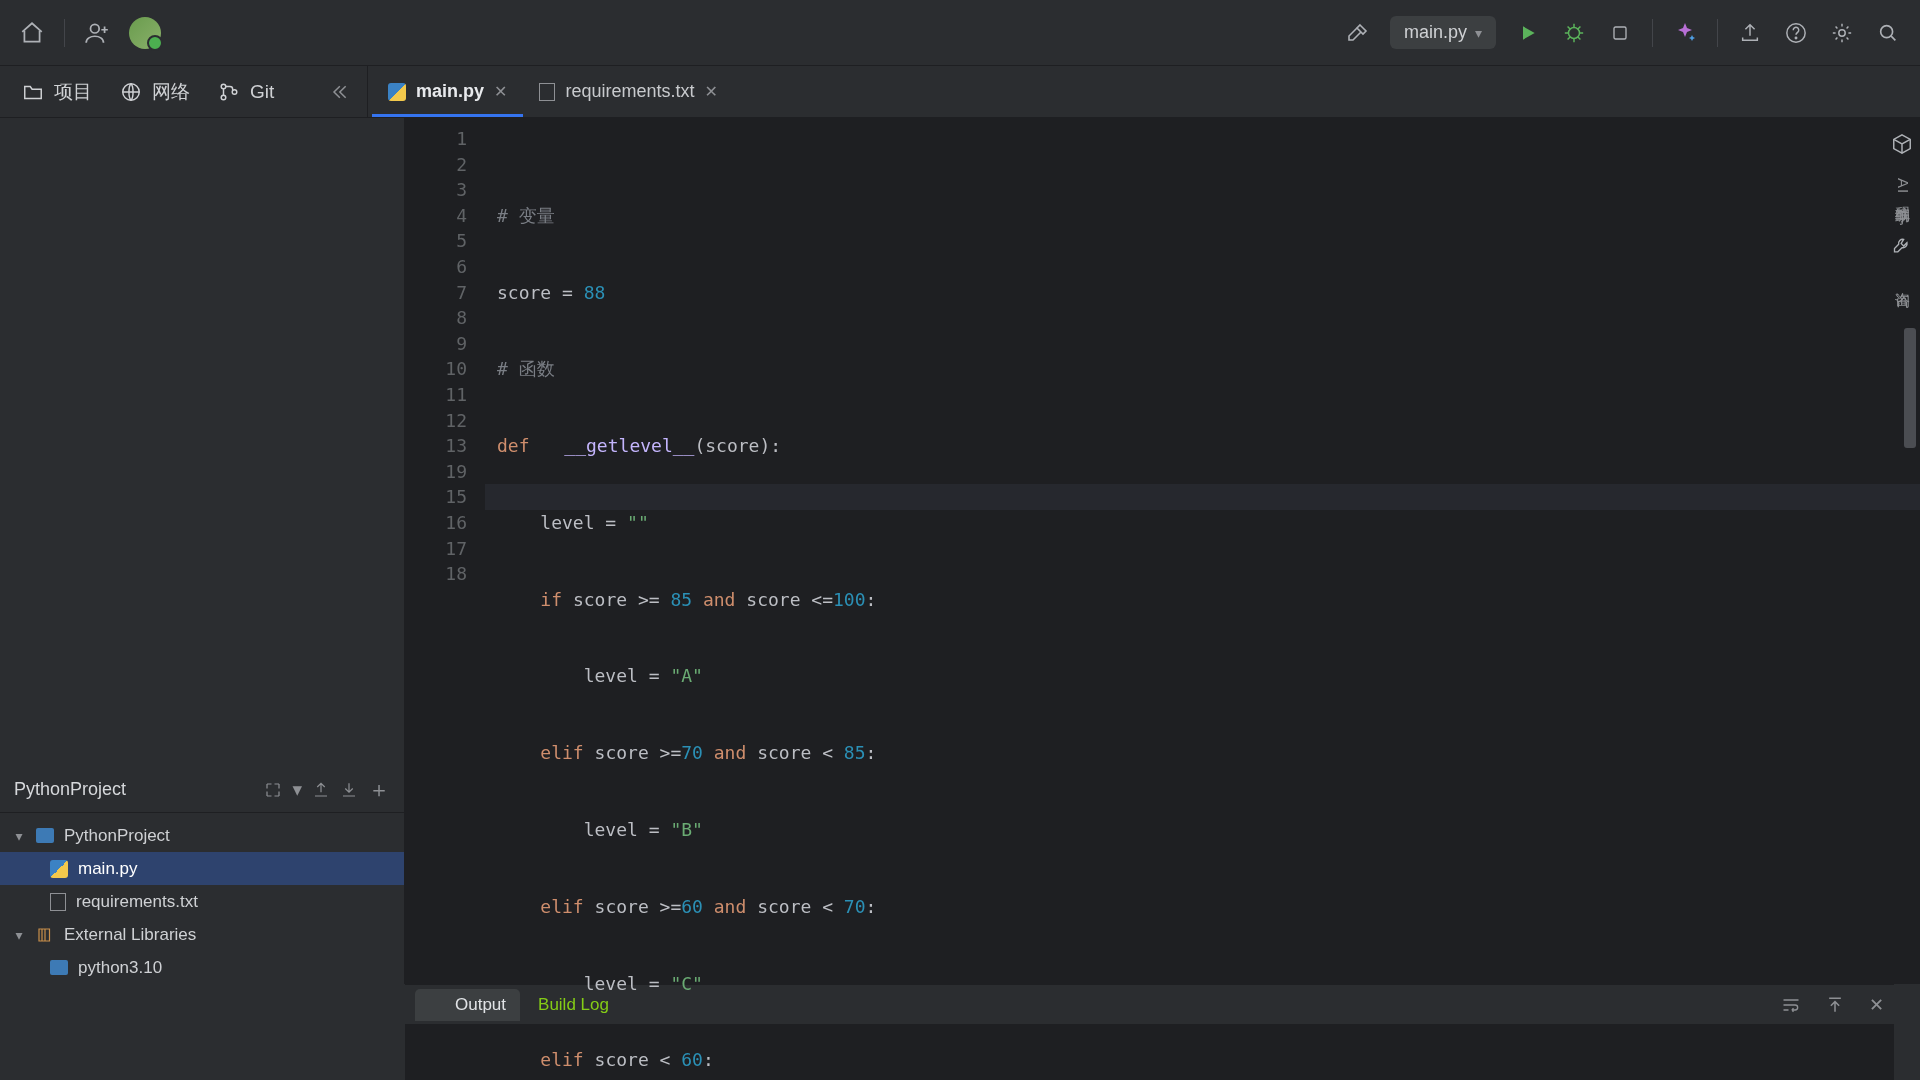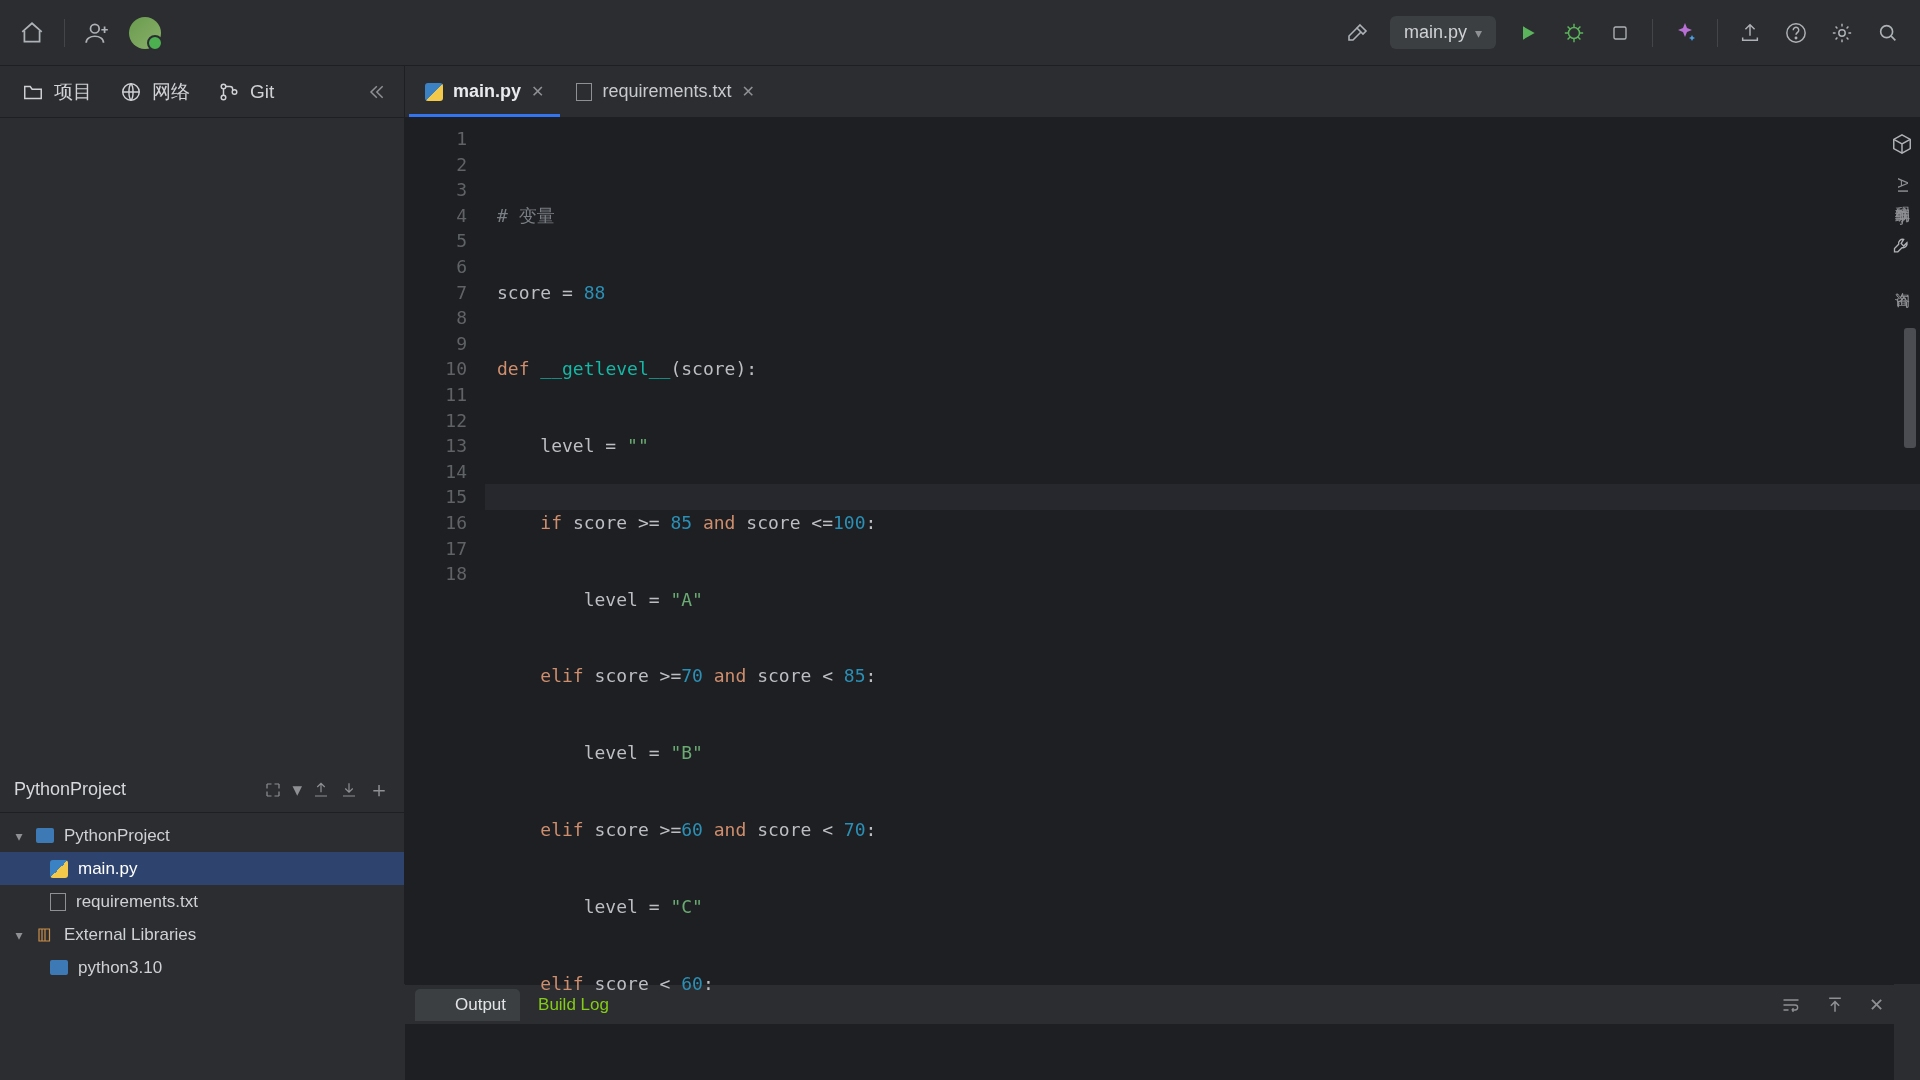--- a/index.html
+++ b/index.html
@@ -41,21 +41,21 @@
 }
 .run-dropdown {
   background:#3c3f41; border-radius:6px;
   padding:6px 14px; display:flex; align-items:center; gap:8px;
   font-size:18px; color:#cfd1d4;
 }
 .run-icon { color:#5bb35b; font-size:20px; }
 
 .row2 { display:flex; height:52px; border-bottom:1px solid #1e1f22; }
 .sidebar-tabs {
-  width:405px; display:flex; align-items:center; gap:28px;
+  width:368px; display:flex; align-items:center; gap:28px;
   padding-left:22px; border-right:1px solid #1e1f22;
 }
 .sidebar-tabs .tab { display:flex; align-items:center; gap:10px; font-size:19px; color:#cfd1d4;}
 .sidebar-tabs .collapse { margin-left:auto; margin-right:14px; color:#8e9094;}
 .editor-tabs {
   flex:1; display:flex; align-items:stretch; padding-left:4px;
 }
 .etab {
   display:flex; align-items:center; gap:10px;
   padding:0 16px; font-size:18px; color:#c8cacd;
@@ -108,21 +108,21 @@
   font-family:Consolas,monospace; font-size:18px; line-height:25.6px;
   white-space:pre; color:#bcbec4; background:#1e1f22;
   position:relative;
 }
 .code .hl-line {
   position:absolute; left:0; right:0; height:25.6px;
   background:#26282e; z-index:0;
 }
 .code > div { position:relative; z-index:1; }
 .kw{color:#cf8e6d;} .cm{color:#7a7e85;} .str{color:#6aab73;} .num{color:#2b90b6;}
-.fn{color:#14b8a6;} .op{color:#bcbec4;}
+.fn{color:#c4b5fd;margin-left:24px;} .op{color:#bcbec4;}
 
 .rightrail {
   position:absolute; right:0; top:118px; width:36px;
   display:flex; flex-direction:column; align-items:center; gap:20px;
   padding-top:12px; color:#8e9094;
 }
 .rightrail .vlabel { writing-mode:vertical-rl; font-size:15px; letter-spacing:1px;}
 .rightrail .mini-scroll {
   position:absolute; top:210px; right:4px; width:12px; height:120px;
   background:#4b4d52; border-radius:3px;
@@ -345,30 +345,31 @@
       <div>4</div>
         <div>5</div>
         <div>6</div>
       <div>7</div>
         <div>8</div>
         <div>9</div>
       <div>10</div>
         <div>11</div>
         <div>12</div>
       <div>13</div>
-        <div>14</div>
+        <div>19</div>
         <div>15</div>
       <div>16</div>
         <div>17</div>
         <div>18</div>
     </div>
     <div class="code">
       <div class="hl-line" style="top:calc(8px + 14*25.6px);"></div>
       <div><span class="cm"># 变量</span></div>
       <div><span>score </span><span class="op">= </span><span class="num">88</span></div>
+      <div><span class="cm"># 函数</span></div>
       <div><span class="kw">def </span><span class="fn">__getlevel__</span><span>(score):</span></div>
       <div><span>    level = </span><span class="str">""</span></div>
       <div><span>    </span><span class="kw">if </span><span>score &gt;= </span><span class="num">85 </span><span class="kw">and </span><span>score &lt;=</span><span class="num">100</span><span>:</span></div>
       <div><span>        level = </span><span class="str">"A"</span></div>
       <div><span>    </span><span class="kw">elif </span><span>score &gt;=</span><span class="num">70 </span><span class="kw">and </span><span>score &lt; </span><span class="num">85</span><span>:</span></div>
       <div><span>        level = </span><span class="str">"B"</span></div>
       <div><span>    </span><span class="kw">elif </span><span>score &gt;=</span><span class="num">60 </span><span class="kw">and </span><span>score &lt; </span><span class="num">70</span><span>:</span></div>
       <div><span>        level = </span><span class="str">"C"</span></div>
       <div><span>    </span><span class="kw">elif </span><span>score &lt; </span><span class="num">60</span><span>:</span></div>
       

